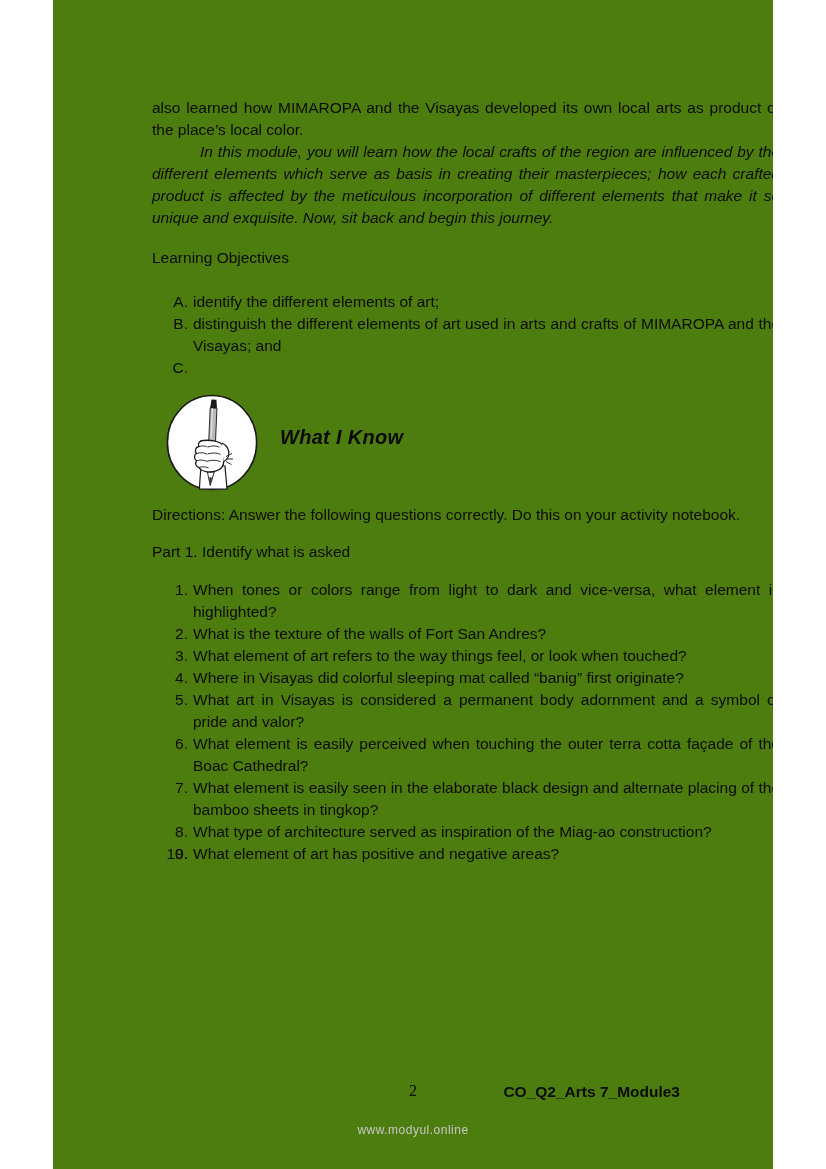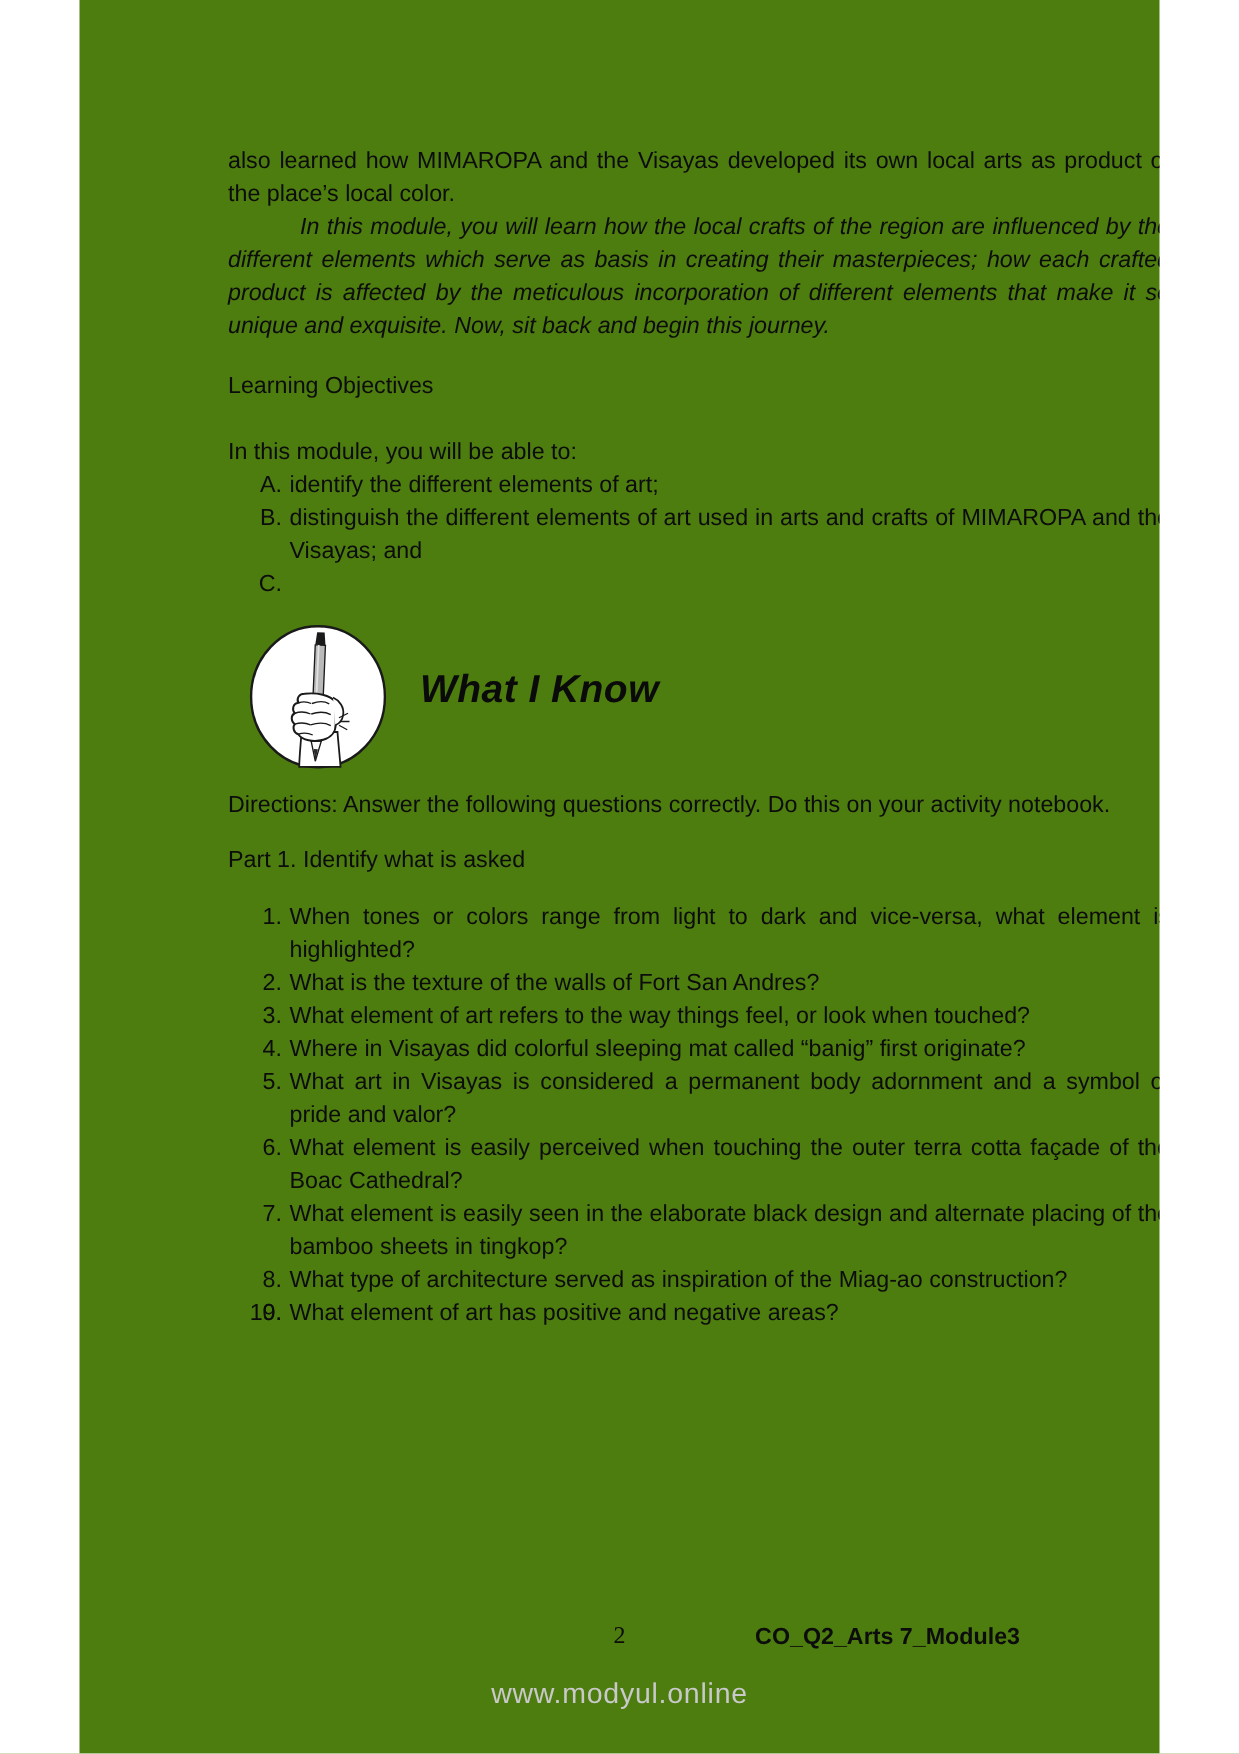--- a/index.html
+++ b/index.html
@@ -37,21 +37,21 @@
     top: 0;
     width: 36px;
     text-align: right;
   }
   .wik-row { position: relative; margin-top: 37px; height: 97px; }
   .wik-icon { position: absolute; left: 14px; top: 0; width: 92px; height: 97px; }
   .wik-title {
     position: absolute;
     left: 128px;
     top: 28px;
-    font-size: 26px;
+    font-size: 20px;
     line-height: 30px;
     font-weight: bold;
     font-style: italic;
     letter-spacing: 0.3px;
     color: #0a0a0a;
   }
   .directions { margin: 13px 0 15px 0; }
   .part-label { margin: 11px 0 16px 0; }
   .questions { margin-top: 11px; }
   .page-num {
@@ -72,36 +72,35 @@
     font-size: 15.5px;
     line-height: 20px;
   }
   .watermark {
     position: absolute;
     top: 1119px;
     left: 0;
     width: 100%;
     text-align: center;
     color: #c9c9c9;
-    font-size: 19px;
+    font-size: 12px;
     line-height: 22px;
     letter-spacing: 0.5px;
   }
 </style>
 </head>
 <body>
 
 <div class="page">
   <div class="content">
 
     <p class="para">also learned how MIMAROPA and the Visayas developed its own local arts as product of the place’s local color.</p>
     <p class="para indent">In this module, you will learn how the local crafts of the region are influenced by the different elements which serve as basis in creating their masterpieces; how each crafted product is affected by the meticulous incorporation of different elements that make it so unique and exquisite. Now, sit back and begin this journey.</p>
 
     <p class="section-heading">Learning Objectives</p>
-    <p class="lead">In this module, you will be able to:</p>
 
     <div class="objective-list">
       <div class="li">
         <span class="marker">A.</span>
         <span>identify the different elements of art;</span>
       </div>
       <div class="li">
         <span class="marker">B.</span>
         <span>distinguish the different elements of art used in arts and crafts of MIMAROPA and the Visayas; and</span>
       </div>

